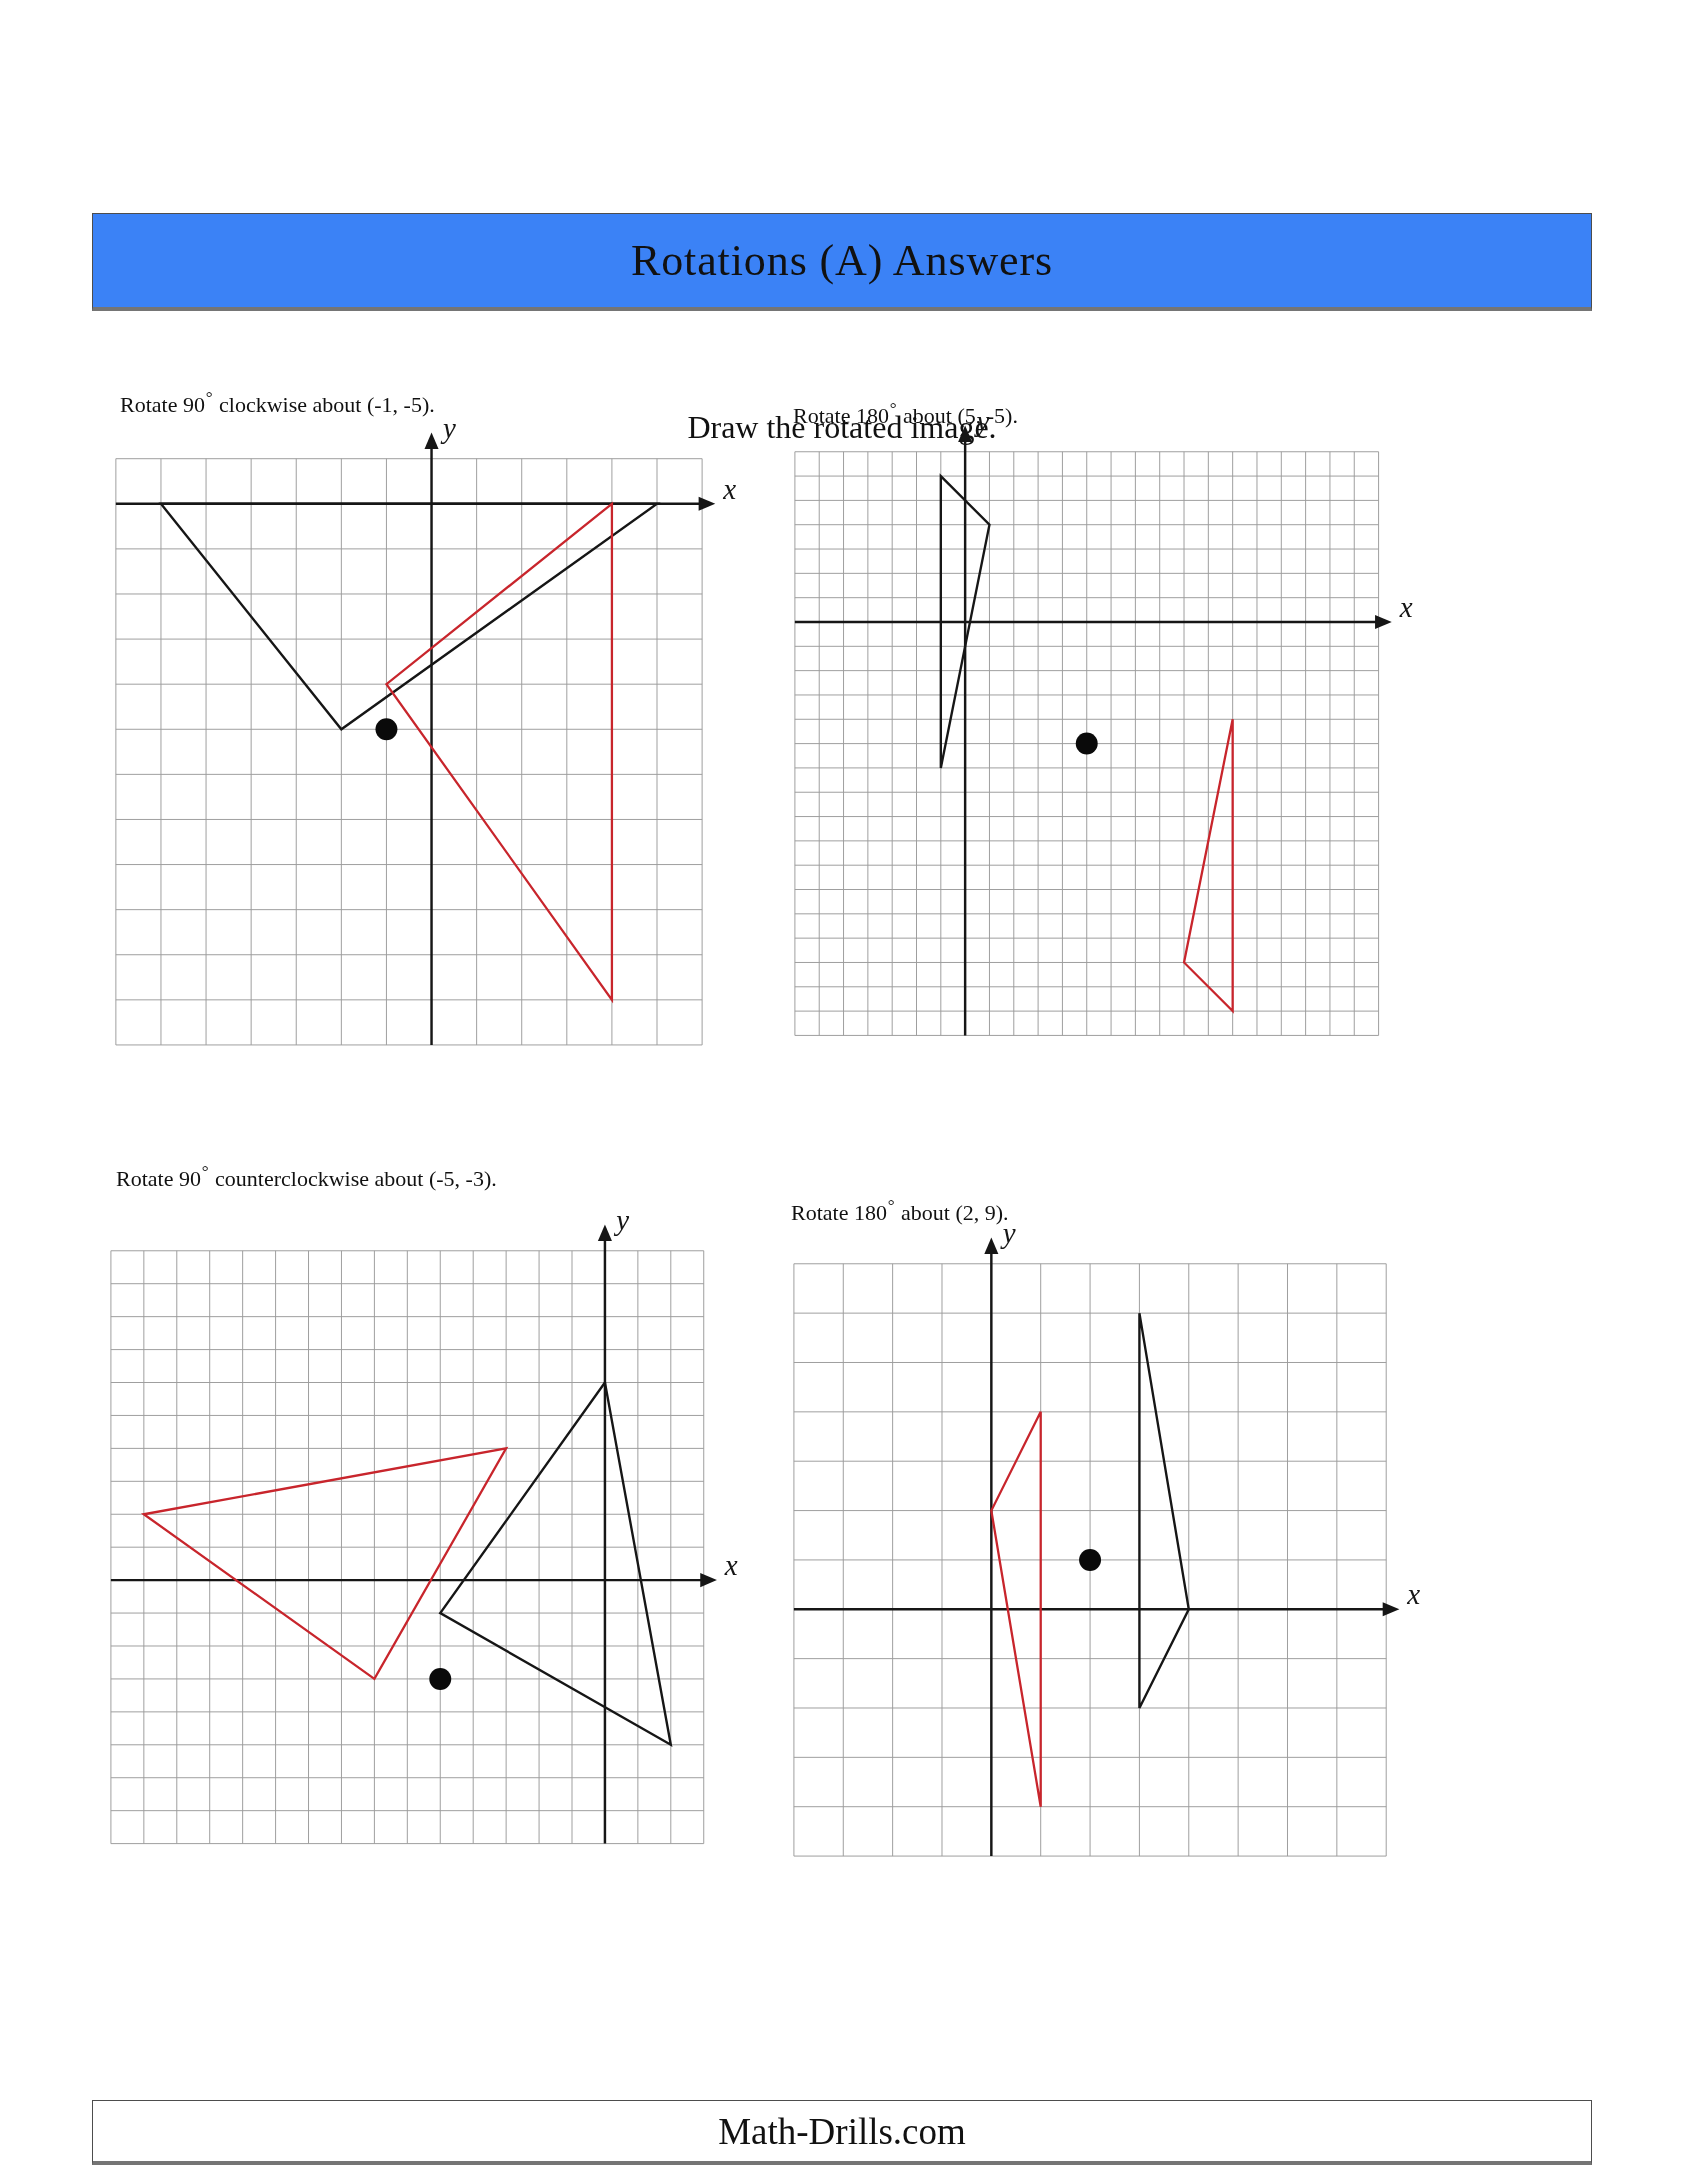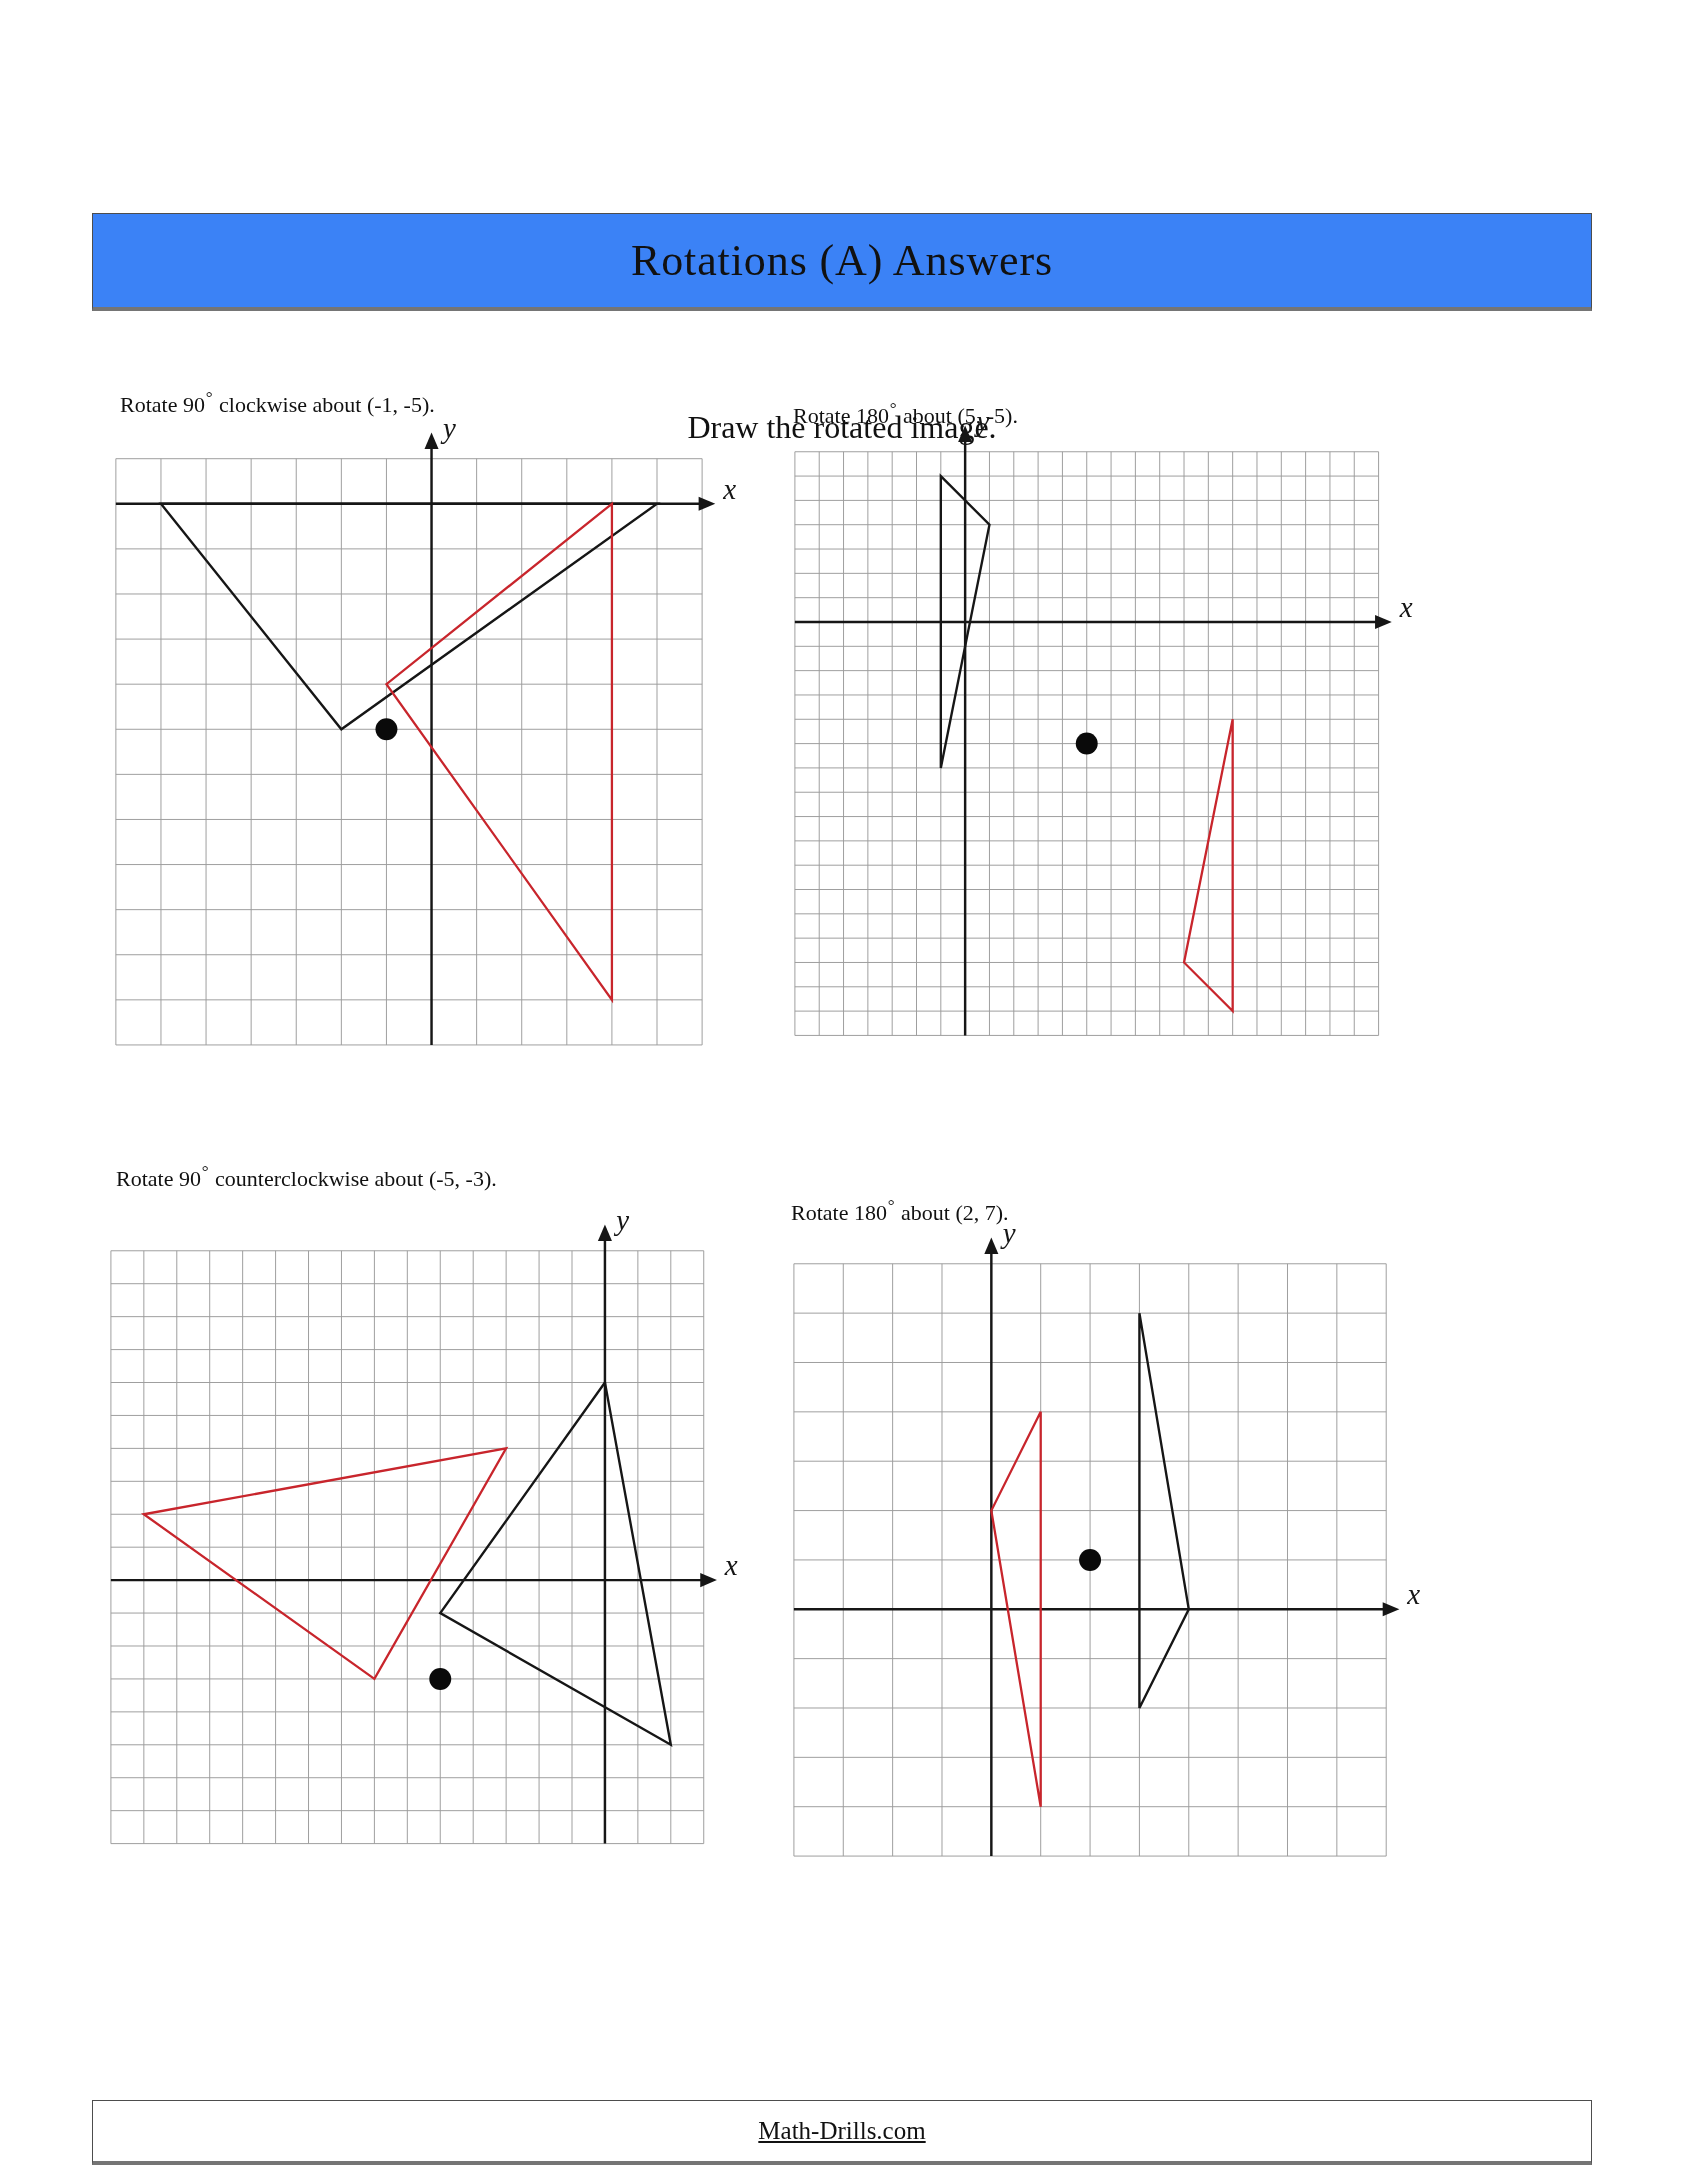--- a/index.html
+++ b/index.html
@@ -38,21 +38,21 @@
   }
   .panel-plot { position: absolute; }
 
   .footer-box {
     left: 92px; top: 2100px; width: 1498px; height: 60px;
     border: 1.8px solid #4d4d4d;
     border-bottom: 4.4px solid #757575;
     display: flex; align-items: center; justify-content: center;
     background: #fff;
   }
-  .footer-box .brand { font-size: 25px; text-decoration: underline; }
+  .footer-box .brand { font-size: 37px; }
 
   svg text.axis-label {
     font-family: "Liberation Serif", "DejaVu Serif", serif;
     font-style: italic;
     font-size: 33px;
     fill: #161616;
   }
 </style>
 </head>
 <body>
@@ -65,21 +65,21 @@
 <div class="abs instr" style="left:120px; top:392px;">
   <span>Rotate 90</span><span class="deg">°</span><span> clockwise about (-1, -5).</span>
 </div>
 <div class="abs instr" style="left:793px; top:403px;">
   <span>Rotate 180</span><span class="deg">°</span><span> about (5, -5).</span>
 </div>
 <div class="abs instr" style="left:116px; top:1166px;">
   <span>Rotate 90</span><span class="deg">°</span><span> counterclockwise about (-5, -3).</span>
 </div>
 <div class="abs instr" style="left:791px; top:1200px;">
-  <span>Rotate 180</span><span class="deg">°</span><span> about (2, 7).</span>
+  <span>Rotate 180</span><span class="deg">°</span><span> about (2, 9).</span>
 </div>
 
 <svg class="panel-plot" width="701" height="659" style="left: 72px; top: 406px;" viewBox="0 0 799 751">
     <line x1="50" y1="60" x2="50" y2="728.1999999999999" stroke="#9c9c9c" stroke-width="1.1"></line>
     <line x1="101.4" y1="60" x2="101.4" y2="728.1999999999999" stroke="#9c9c9c" stroke-width="1.1"></line>
     <line x1="152.8" y1="60" x2="152.8" y2="728.1999999999999" stroke="#9c9c9c" stroke-width="1.1"></line>
     <line x1="204.2" y1="60" x2="204.2" y2="728.1999999999999" stroke="#9c9c9c" stroke-width="1.1"></line>
     <line x1="255.6" y1="60" x2="255.6" y2="728.1999999999999" stroke="#9c9c9c" stroke-width="1.1"></line>
     <line x1="307" y1="60" x2="307" y2="728.1999999999999" stroke="#9c9c9c" stroke-width="1.1"></line>
     <line x1="358.4" y1="60" x2="358.4" y2="728.1999999999999" stroke="#9c9c9c" stroke-width="1.1"></line>

